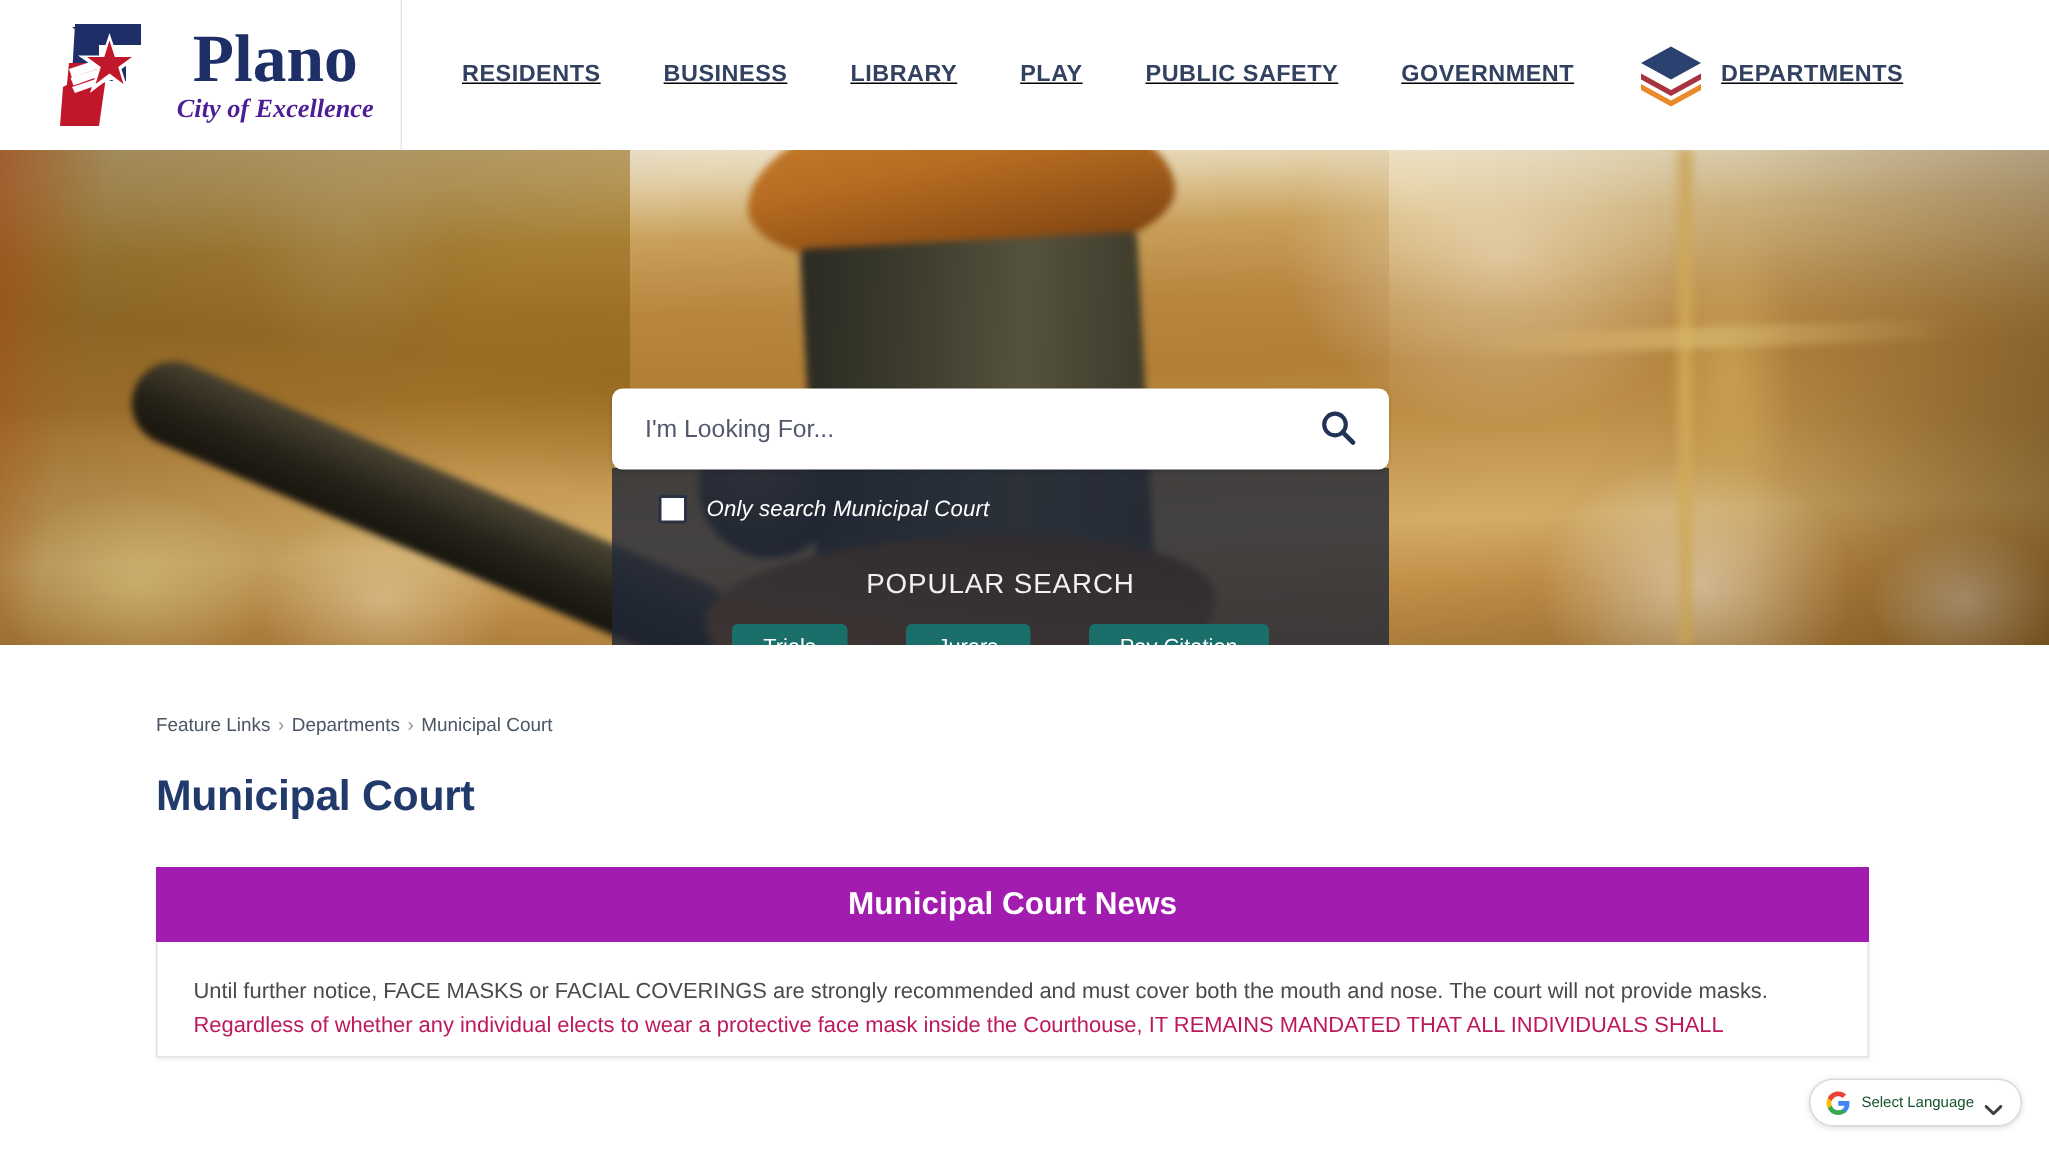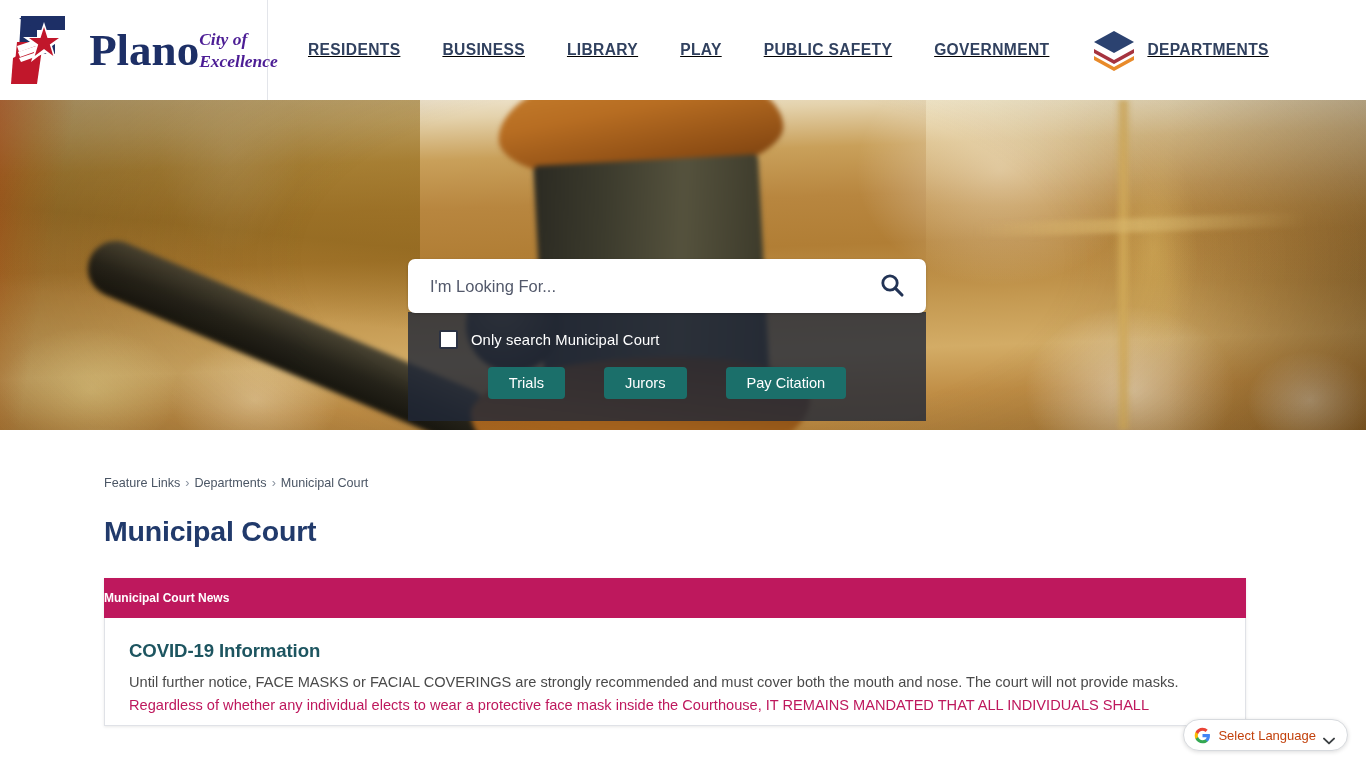--- a/index.html
+++ b/index.html
@@ -26,21 +26,21 @@
     height: 100px;
     display: flex;
     align-items: center;
     justify-content: center;
     border-right: 1px solid #e3e5ea;
     flex: none;
     padding-left: 14px;
   }
   .logo-inner { display: flex; align-items: center; gap: 8px; }
   .logo-mark { width: 78px; height: 76px; flex: none; }
-  .logo-type { display: flex; flex-direction: row; align-items: center; }
+  .logo-type { display: flex; flex-direction: column; align-items: center; }
   .logo-word {
     font-family: "Liberation Serif", serif;
     font-size: 45px;
     font-weight: 700;
     color: #1d2f66;
     line-height: 0.98;
     letter-spacing: 0px;
   }
   .logo-tag {
     font-family: "Liberation Serif", serif;
@@ -230,20 +230,21 @@
   .panel-body {
     background: rgba(32,40,56,0.80);
     padding: 14px 20px 22px 20px;
     margin-top: -1px;
   }
   .only-search-row {
     display: flex;
     align-items: center;
     gap: 13px;
     padding: 4px 0 2px 11px;
+    font-style: italic;
   }
   .cbx {
     width: 19px; height: 19px;
     background: #ffffff;
     border: 2px solid #2b3243;
     border-radius: 2px;
     flex: none;
     cursor: pointer;
   }
   .only-search-label {
@@ -306,24 +307,24 @@
 
   .news-card {
     margin: 30px 0 0 104px;
     width: 1142px;
     background: #ffffff;
     border: 1px solid #e0e2e7;
     border-top: none;
     box-shadow: 0 1px 3px rgba(0,0,0,0.09);
   }
   .news-head {
-    background: #be185d;
+    background: #a21caf;
     color: #ffffff;
-    text-align: left;
-    font-size: 12px;
+    text-align: center;
+    font-size: 21px;
     font-weight: 700;
     padding: 13px 0;
     margin: 0 -1px;
   }
   .news-body { padding: 22px 24px 8px 24px; }
   .news-h2 {
     color: #1d5560;
     font-size: 18.6px;
     font-weight: 700;
     margin-bottom: 9px;
@@ -348,22 +349,22 @@
     border-radius: 16px;
     display: flex;
     align-items: center;
     gap: 7px;
     padding: 0 12px 0 10px;
     box-shadow: 0 1px 4px rgba(0,0,0,0.14);
     z-index: 60;
     cursor: pointer;
   }
   .gtrans-label {
-    font-size: 13px;
-    color: #c2410c;
+    font-size: 10px;
+    color: #14532d;
     white-space: nowrap;
   }
   .g-icon { width: 17px; height: 17px; flex: none; }
   .chev { width: 12px; height: 8px; flex: none; }
 </style>
 </head>
 <body>
 
 <header class="site-header">
 
@@ -439,20 +440,21 @@
         </span>
       </button>
     </div>
 
     <div class="panel-body">
       <div class="only-search-row">
         <span class="cbx"></span>
         <span class="only-search-label">Only search Municipal Court</span>
       </div>
 
+      <div class="popular-title">POPULAR SEARCH</div>
 
       <div class="popular-btns">
         <button class="pbtn">Trials</button>
         <button class="pbtn">Jurors</button>
         <button class="pbtn">Pay Citation</button>
       </div>
     </div>
   </div>
 </section>
 
@@ -464,21 +466,20 @@
     <a class="bc-link">Departments</a>
     <span class="bc-sep">›</span>
     <span class="bc-current">Municipal Court</span>
   </div>
 
   <h1 class="page-title">Municipal Court</h1>
 
   <section class="news-card">
     <div class="news-head">Municipal Court News</div>
     <div class="news-body">
-      <h2 class="news-h2">COVID-19 Information</h2>
       <p class="news-p">Until further notice, FACE MASKS or FACIAL COVERINGS are strongly recommended and must cover both the mouth and nose. The court will not provide masks.</p>
       <p class="news-p muted">Regardless of whether any individual elects to wear a protective face mask inside the Courthouse, IT REMAINS MANDATED THAT ALL INDIVIDUALS SHALL</p>
     </div>
   </section>
 </main>
 
 <div class="gtrans">
   <span class="g-icon">
     <svg viewBox="0 0 48 48" width="17" height="17" aria-hidden="true">
       <path fill="#4285F4" d="M45.1 24.5c0-1.6-.15-3.2-.43-4.7H24v8.9h11.8c-.5 2.75-2.05 5.07-4.38 6.63v5.5h7.08c4.15-3.82 6.6-9.45 6.6-16.33z"></path>

